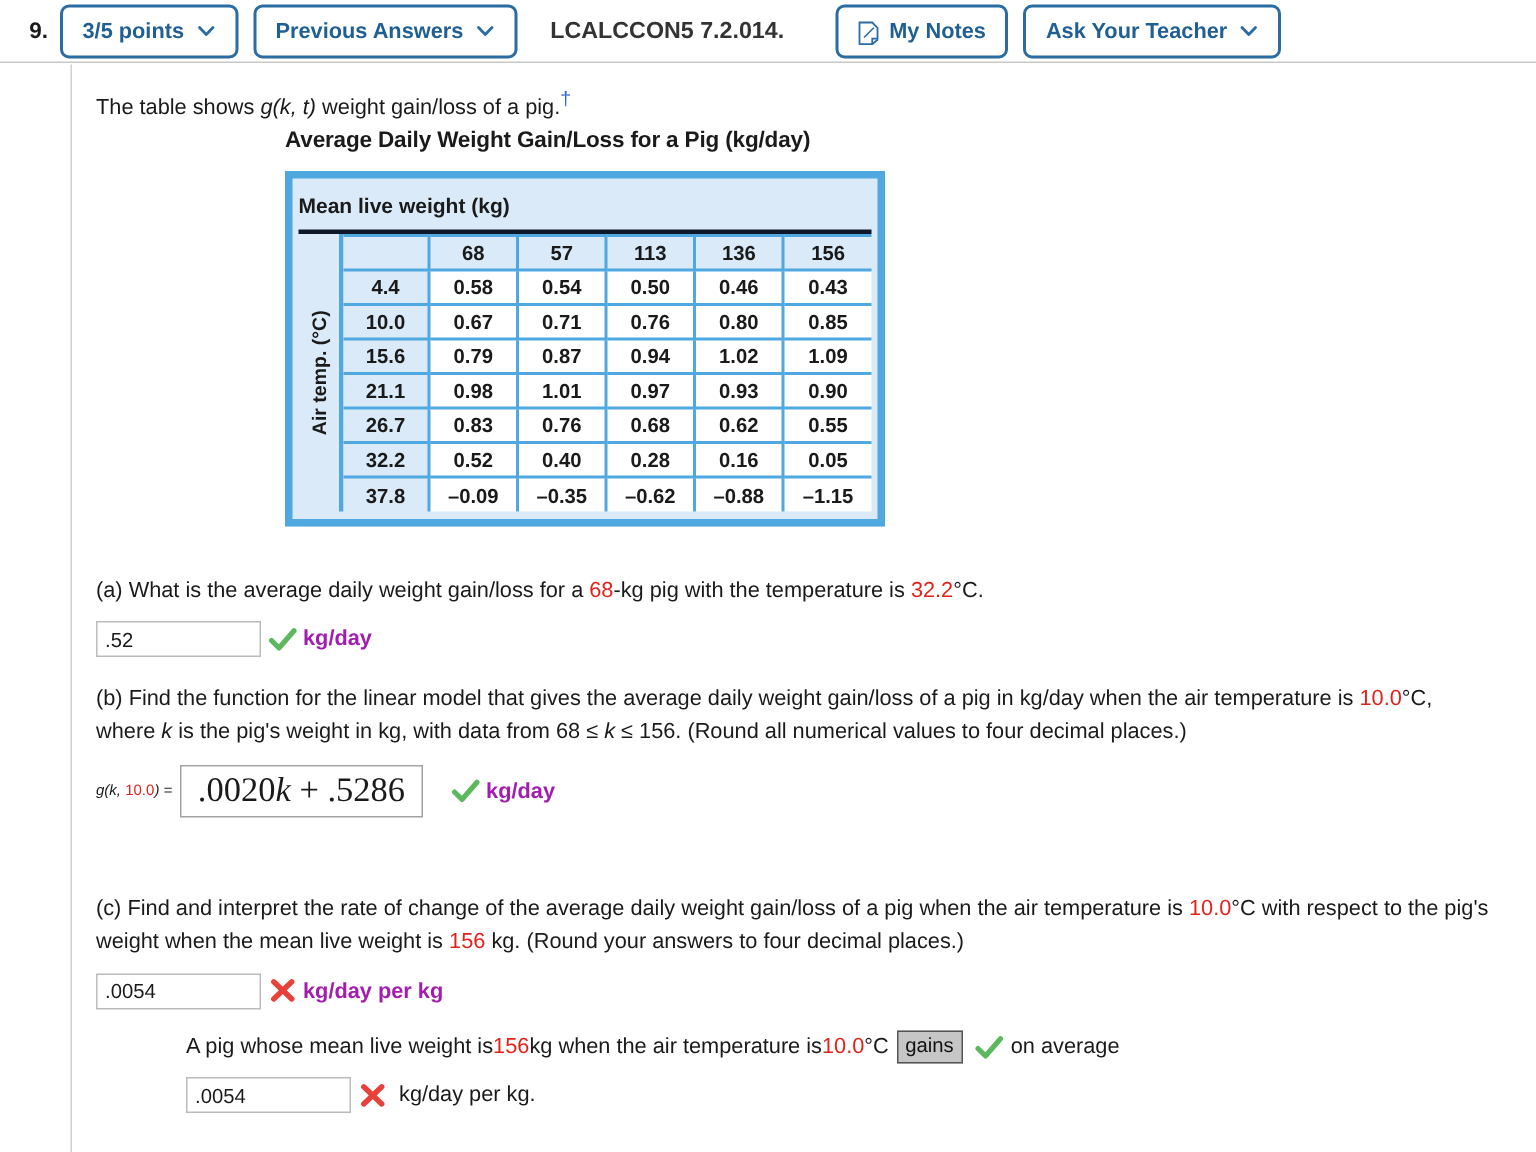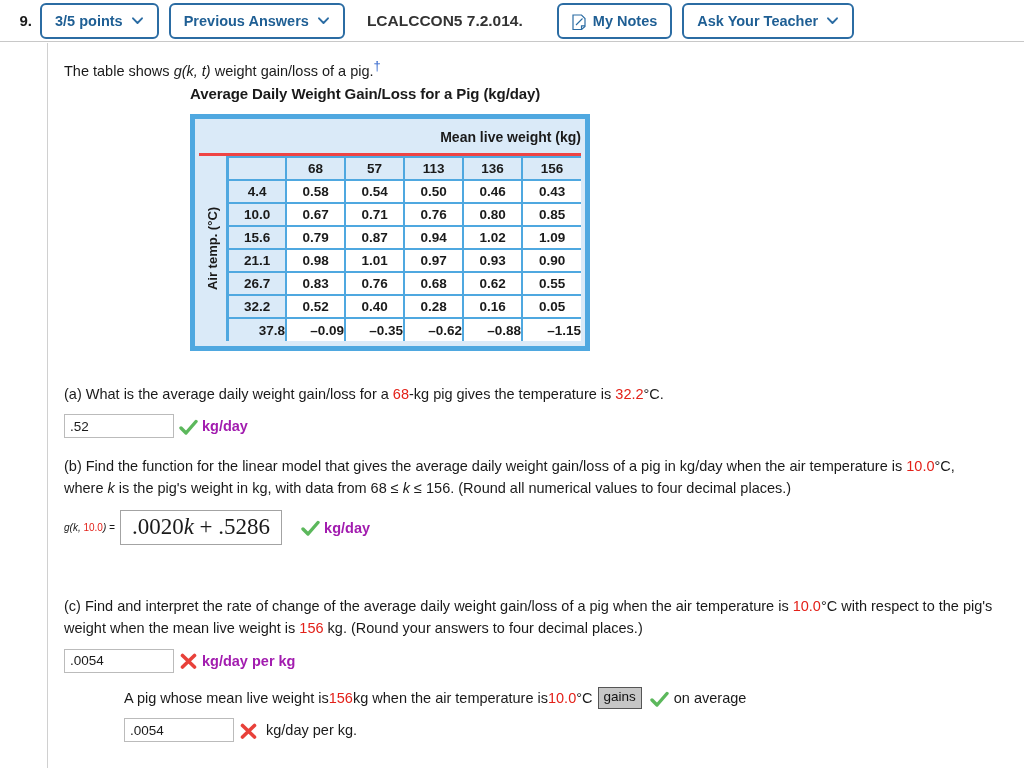--- a/index.html
+++ b/index.html
@@ -81,24 +81,24 @@
     font-family: "Liberation Sans", sans-serif;
   }
   #tbl-wrap {
     width: 400px;
     border: 5px solid #4fa8e0;
     background: #daeaf8;
     padding: 4px 4px 5px 4px;
   }
   #tbl-top {
     background: #daeaf8;
-    text-align: right;
+    text-align: left;
     font-size: 14px; font-weight: bold; color: #1a1a1a;
     padding: 6px 0 8px 0;
-    border-bottom: 3px solid #ef4444;
+    border-bottom: 3px solid #0f172a;
   }
   #tbl-lower { display: flex; }
   #axis-label {
     width: 30px;
     display: flex; align-items: center; justify-content: center;
     background: #daeaf8;
     border-right: 3px solid #4fa8e0;
   }
   #axis-label span {
     transform: rotate(-90deg);
@@ -113,21 +113,21 @@
     font-size: 13.5px;
     font-weight: bold;
     color: #1a1a1a;
     font-family: "Liberation Sans", sans-serif;
     padding: 0;
   }
   table.grid th.corner { background: #daeaf8; width: 58px; border-left: none; }
   table.grid th.colh { background: #daeaf8; width: 60px; }
   table.grid td.rowh { background: #daeaf8; width: 58px; border-left: none; }
   table.grid td.val { background: #ffffff; width: 60px; }
-  table.grid tr:last-child td { border-bottom: none; text-align: right; }
+  table.grid tr:last-child td { border-bottom: none; }
   table.grid tr td:last-child, table.grid tr th:last-child { border-right: none; }
 
   
   .part { position: absolute; }
   .qtext { font-size: 14.5px; color: #1a1a1a; line-height: 1.55; }
   .red { color: #e32119; }
   .ansrow { display: flex; align-items: center; margin-top: 9px; }
   input.ansbox {
     width: 110px; height: 24px;
     border: 1px solid #bbbbbb;
@@ -313,21 +313,21 @@
                 </tr>
               </tbody>
           </table>
         </div>
       </div>
     </div>
 
     <div class="part" style="left:15px; top:340px; width:900px;">
       <div class="qtext">
         <span>(a)</span>
-        <span>What is the average daily weight gain/loss for a </span><span class="red">68</span><span>-kg pig gives the temperature is </span><span class="red">32.2</span><span>°C.</span>
+        <span>What is the average daily weight gain/loss for a </span><span class="red">68</span><span>-kg pig with the temperature is </span><span class="red">32.2</span><span>°C.</span>
       </div>
       <div class="ansrow">
         <input class="ansbox" type="text" value=".52" style="">
         <span class="mark">
           <svg width="19" height="17" viewBox="0 0 19 17">
               <path d="M2 9 L7 14 L17 2.5" stroke="#5cb85c" stroke-width="3.4" fill="none" stroke-linecap="round" stroke-linejoin="round"></path>
             </svg>
         </span>
         <span class="unit">kg/day</span>
       </div>

